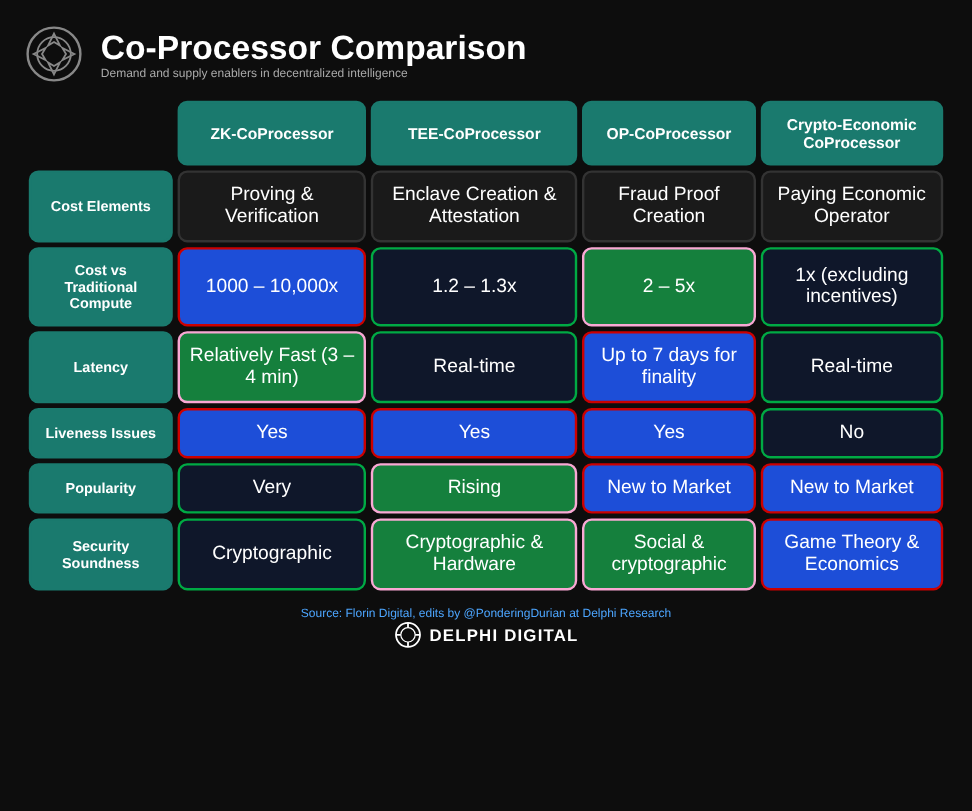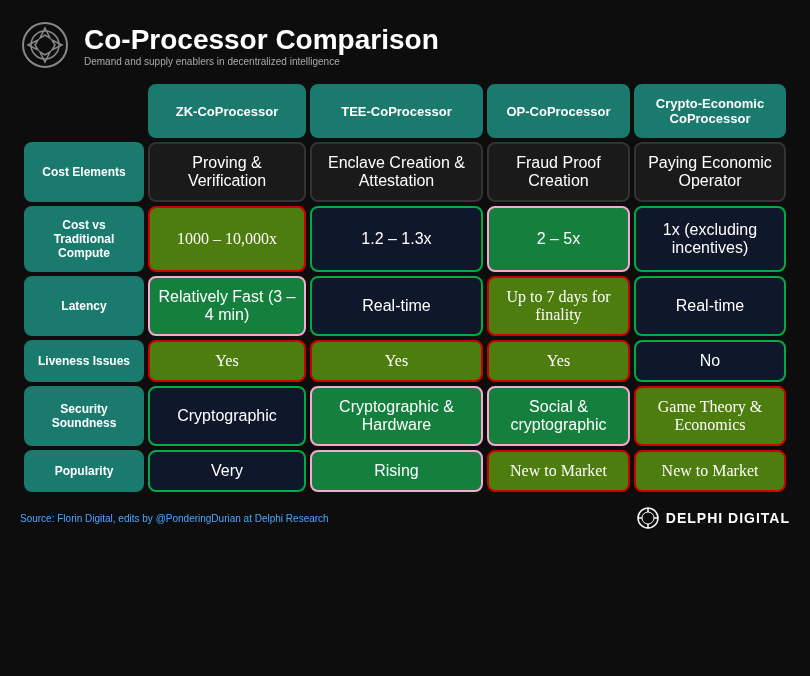--- a/index.html
+++ b/index.html
@@ -64,41 +64,41 @@
     .cell {
       border-radius: 8px;
       text-align: center;
       font-size: 16px;
       font-weight: 500;
       color: #ffffff;
       padding: 10px 6px;
       vertical-align: middle;
     }
     .cell-red {
-      background: #4d7c0f;
+      background: #1d4ed8;
       border: 2px solid #cc0000;
-      font-family: Liberation Serif, serif;
     }
     .cell-yellow {
       background: #15803d;
       border: 2px solid #f9a8d4;
     }
     .cell-green {
       background: #0f172a;
       border: 2px solid #00aa44;
     }
     .cell-dark {
       background: #1a1a1a;
       border: 2px solid #333333;
     }
     .footer {
       display: flex;
       justify-content: space-between;
       align-items: center;
       margin-top: 10px;
+      flex-direction: column;
     }
     .footer-source {
       font-size: 10px;
       color: #aaaaaa;
     }
     .footer-source span {
       color: #4da6ff;
     }
     .footer-brand {
       display: flex;
@@ -163,32 +163,32 @@
         <td class="cell cell-green">Real-time</td>
       </tr>
       <tr>
         <td class="row-header">Liveness Issues</td>
         <td class="cell cell-red">Yes</td>
         <td class="cell cell-red">Yes</td>
         <td class="cell cell-red">Yes</td>
         <td class="cell cell-green">No</td>
       </tr>
       <tr>
+        <td class="row-header">Popularity</td>
+        <td class="cell cell-green">Very</td>
+        <td class="cell cell-yellow">Rising</td>
+        <td class="cell cell-red">New to Market</td>
+        <td class="cell cell-red">New to Market</td>
+      </tr>
+      <tr>
         <td class="row-header">Security Soundness</td>
         <td class="cell cell-green">Cryptographic</td>
         <td class="cell cell-yellow">Cryptographic &amp; Hardware</td>
         <td class="cell cell-yellow">Social &amp; cryptographic</td>
         <td class="cell cell-red">Game Theory &amp; Economics</td>
-      </tr>
-      <tr>
-        <td class="row-header">Popularity</td>
-        <td class="cell cell-green">Very</td>
-        <td class="cell cell-yellow">Rising</td>
-        <td class="cell cell-red">New to Market</td>
-        <td class="cell cell-red">New to Market</td>
       </tr>
     </tbody>
 </table>
 
 <div class="footer">
   <div class="footer-source">
     <span>Source: Florin Digital, edits by </span><span style="color:#4da6ff; cursor:pointer;">@PonderingDurian</span><span> at Delphi Research</span>
   </div>
   <div class="footer-brand">
     <svg width="24" height="24" viewBox="0 0 24 24" fill="none" xmlns="http://www.w3.org/2000/svg">

